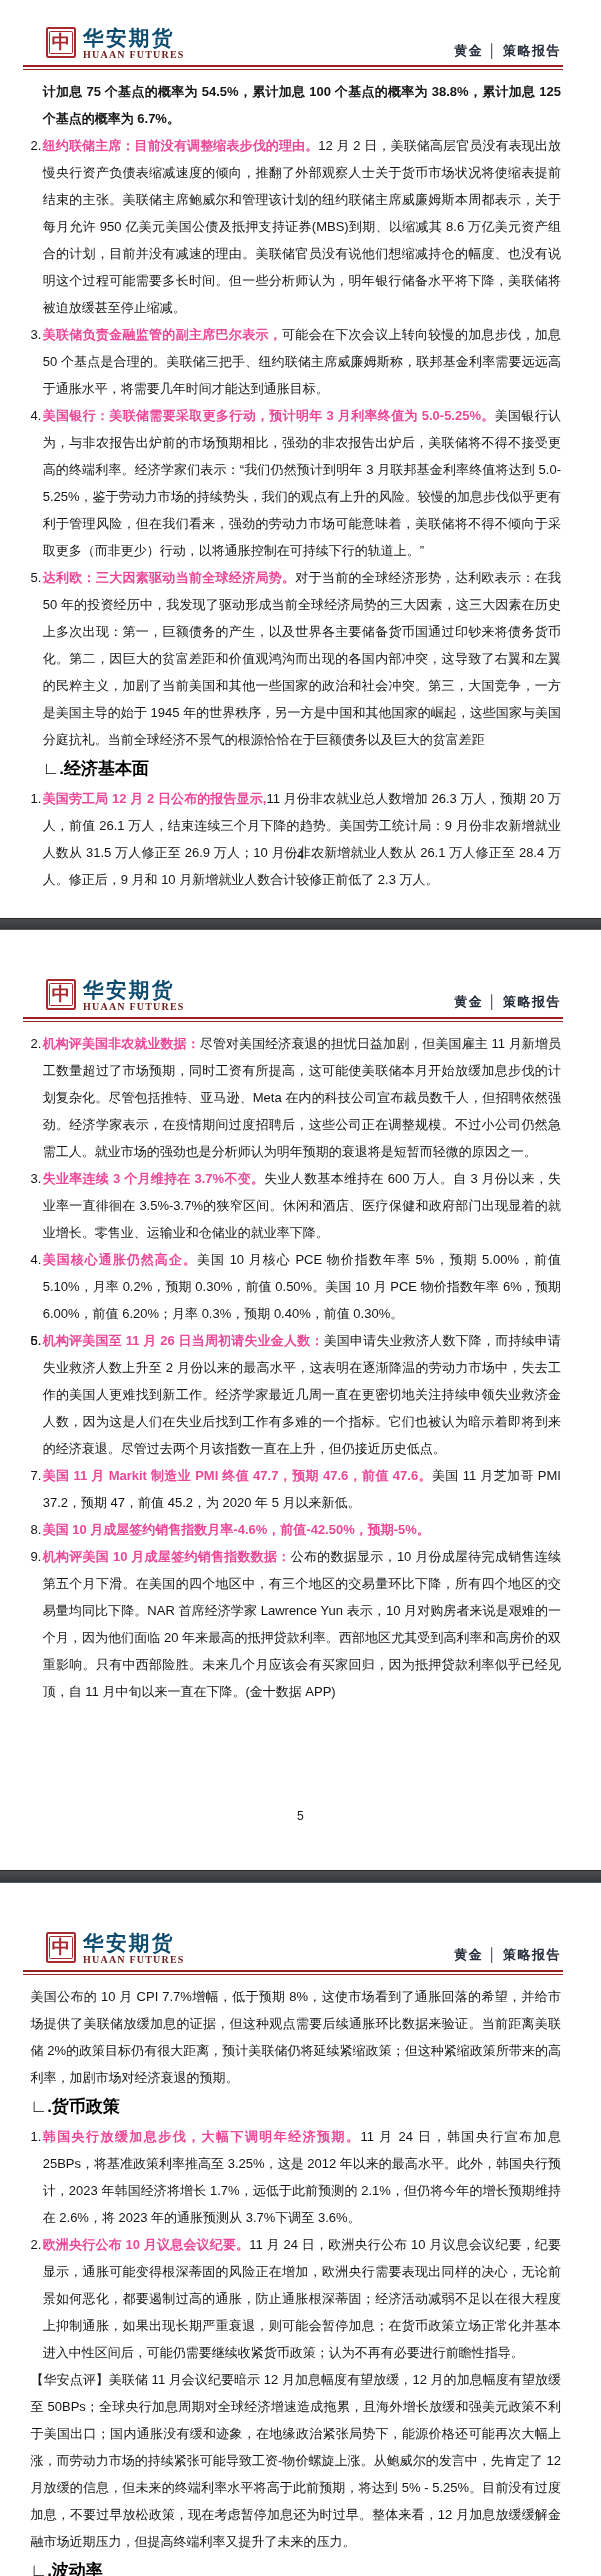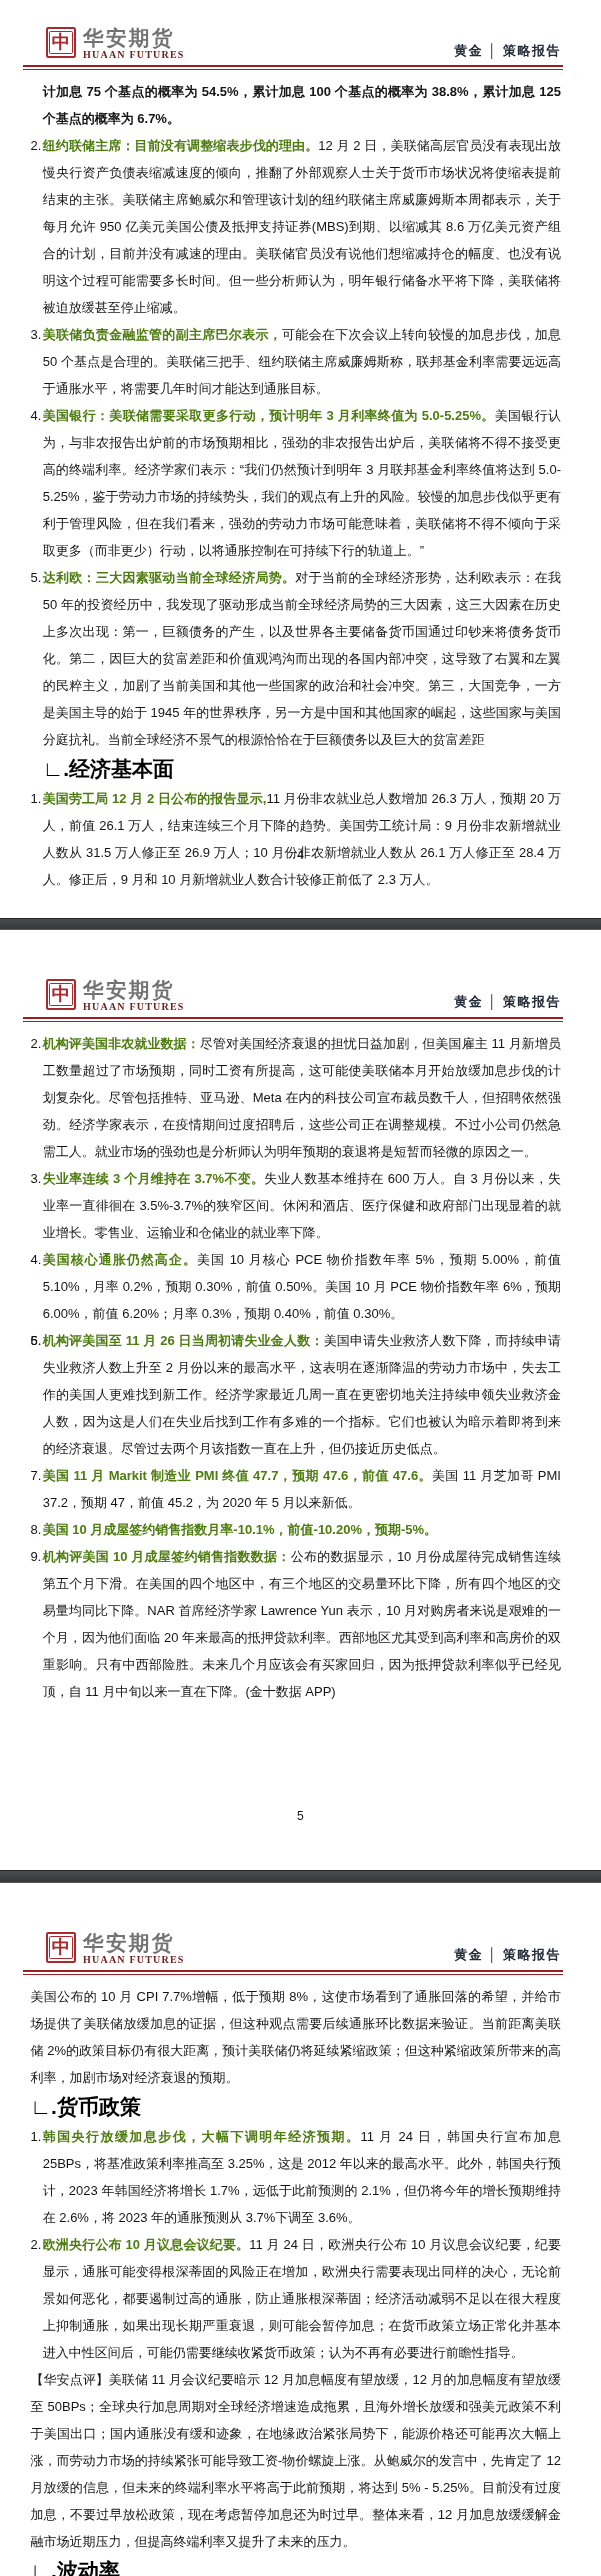--- a/index.html
+++ b/index.html
@@ -24,36 +24,36 @@
   .header-row { display:flex; justify-content:space-between; align-items:flex-end; }
   .brand { display:flex; align-items:flex-start; margin-left:15.2px; gap:6.9px; }
   .seal { width:30.5px; height:30.5px; border:2.3px solid #a8292e; border-radius:2.3px;
           display:flex; padding:1.5px; background:#fff; }
   .seal-in { flex:1; border:1.1px solid #a8292e; border-radius:1.5px;
              display:flex; align-items:center; justify-content:center;
              font-family:"Liberation Serif","DejaVu Serif",serif;
              font-weight:700; font-size:18.3px; line-height:1; color:#a8292e; }
   .brand-text { display:flex; flex-direction:column; }
   .brand-cn { font-family:"Liberation Serif","DejaVu Serif",serif; font-weight:700;
-              font-size:20.6px; line-height:22px; letter-spacing:2.3px; color:#737373; }
+              font-size:20.6px; line-height:22px; letter-spacing:2.3px; color:#0c4a6e; }
   .brand-en { font-family:"Liberation Serif","DejaVu Serif",serif; font-weight:700;
               font-size:10px; letter-spacing:1.2px; color:#71201e; }
   .report-title { font-size:13px; font-weight:700; letter-spacing:1.5px;
                   color:#242b38; padding-bottom:0.8px; }
   .rule { height:5.3px; margin:4.6px -2.3px 0 -7.6px;
           border-top:2.3px solid #9b1e23; border-bottom:1.5px solid #9b1e23; }
 
   
   .page-body { margin-top:7.6px; font-size:13px; line-height:27px; }
   .blk { text-align:justify; }
-  .blk b { font-weight:700; color:#4d7c0f; }
+  .blk b { font-weight:700; color:#ec4899; }
   .item { position:relative; padding-left:12.2px; }
   .item .num { position:absolute; left:0; top:0; }
   .cont { padding-left:12.2px;font-weight:bold; }
-  .section-h { font-weight:700; font-size:21px; color:#000;
+  .section-h { font-weight:700; font-size:17px; color:#000;
                margin:4.6px 0; text-align:left; line-height:23px; }
   .section-h.ind { padding-left:12.2px; }
 
   
   .page-footer { position:absolute; left:0; width:100%; text-align:center;
                  font-size:12.2px; color:#1a1a1a; }
   .p1 .page-footer { bottom:56px; }
   .p2 .page-footer { bottom:47px; }
 </style>
 </head>
@@ -112,21 +112,21 @@
       </div>
       <div class="rule"></div>
     </header>
     <div class="page-body">
         <p class="blk item"><span class="num">2.</span><b>机构评美国非农就业数据：</b>尽管对美国经济衰退的担忧日益加剧，但美国雇主 11 月新增员工数量超过了市场预期，同时工资有所提高，这可能使美联储本月开始放缓加息步伐的计划复杂化。尽管包括推特、亚马逊、Meta 在内的科技公司宣布裁员数千人，但招聘依然强劲。经济学家表示，在疫情期间过度招聘后，这些公司正在调整规模。不过小公司仍然急需工人。就业市场的强劲也是分析师认为明年预期的衰退将是短暂而轻微的原因之一。</p>
         <p class="blk item"><span class="num">3.</span><b>失业率连续 3 个月维持在 3.7%不变。</b>失业人数基本维持在 600 万人。自 3 月份以来，失业率一直徘徊在 3.5%-3.7%的狭窄区间。休闲和酒店、医疗保健和政府部门出现显着的就业增长。零售业、运输业和仓储业的就业率下降。</p>
         <p class="blk item"><span class="num">4.</span><b>美国核心通胀仍然高企。</b>美国 10 月核心 PCE 物价指数年率 5%，预期 5.00%，前值 5.10%，月率 0.2%，预期 0.30%，前值 0.50%。美国 10 月 PCE 物价指数年率 6%，预期 6.00%，前值 6.20%；月率 0.3%，预期 0.40%，前值 0.30%。</p>
         <p class="blk item"><span class="num">5.</span></p>
         <p class="blk item"><span class="num">6.</span><b>机构评美国至 11 月 26 日当周初请失业金人数：</b>美国申请失业救济人数下降，而持续申请失业救济人数上升至 2 月份以来的最高水平，这表明在逐渐降温的劳动力市场中，失去工作的美国人更难找到新工作。经济学家最近几周一直在更密切地关注持续申领失业救济金人数，因为这是人们在失业后找到工作有多难的一个指标。它们也被认为暗示着即将到来的经济衰退。尽管过去两个月该指数一直在上升，但仍接近历史低点。</p>
         <p class="blk item"><span class="num">7.</span><b>美国 11 月 Markit 制造业 PMI 终值 47.7，预期 47.6，前值 47.6。</b>美国 11 月芝加哥 PMI 37.2，预期 47，前值 45.2，为 2020 年 5 月以来新低。</p>
-        <p class="blk item"><span class="num">8.</span><b>美国 10 月成屋签约销售指数月率-10.1%，前值-10.20%，预期-5%。</b></p>
+        <p class="blk item"><span class="num">8.</span><b>美国 10 月成屋签约销售指数月率-4.6%，前值-42.50%，预期-5%。</b></p>
         <p class="blk item"><span class="num">9.</span><b>机构评美国 10 月成屋签约销售指数数据：</b>公布的数据显示，10 月份成屋待完成销售连续第五个月下滑。在美国的四个地区中，有三个地区的交易量环比下降，所有四个地区的交易量均同比下降。NAR 首席经济学家 Lawrence Yun 表示，10 月对购房者来说是艰难的一个月，因为他们面临 20 年来最高的抵押贷款利率。西部地区尤其受到高利率和高房价的双重影响。只有中西部险胜。未来几个月应该会有买家回归，因为抵押贷款利率似乎已经见顶，自 11 月中旬以来一直在下降。(金十数据 APP)</p>
       </div>
     <div class="page-footer">5</div>
   </section>
 
   <div class="pagebar b2"></div>
 
   <section class="page p3">
     <header class="page-header">
       <div class="header-row">

